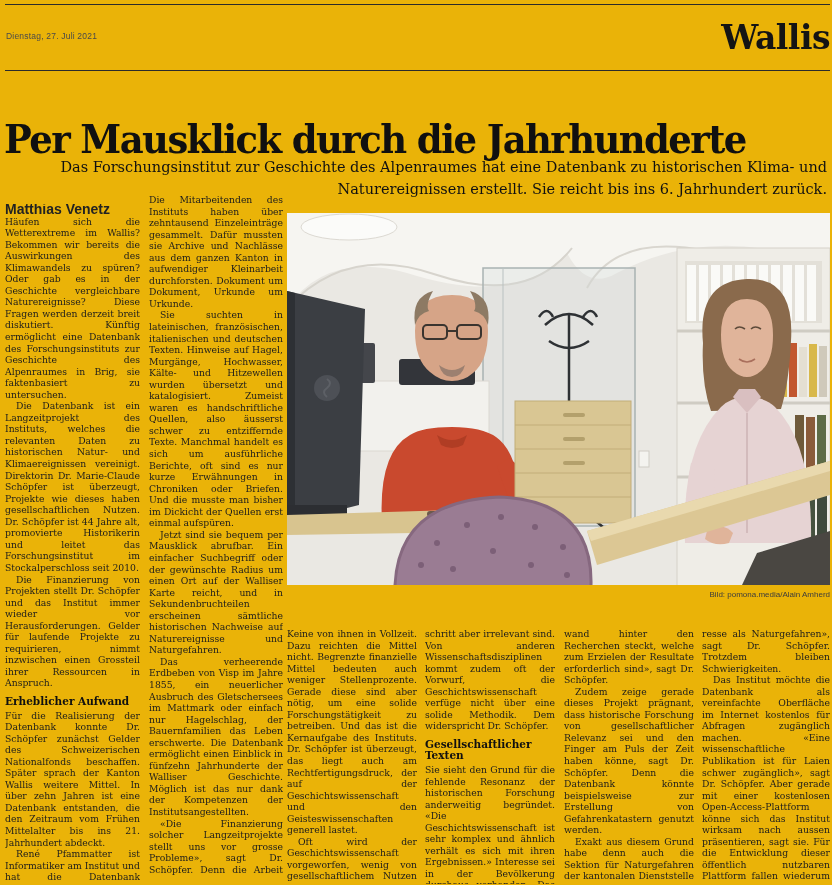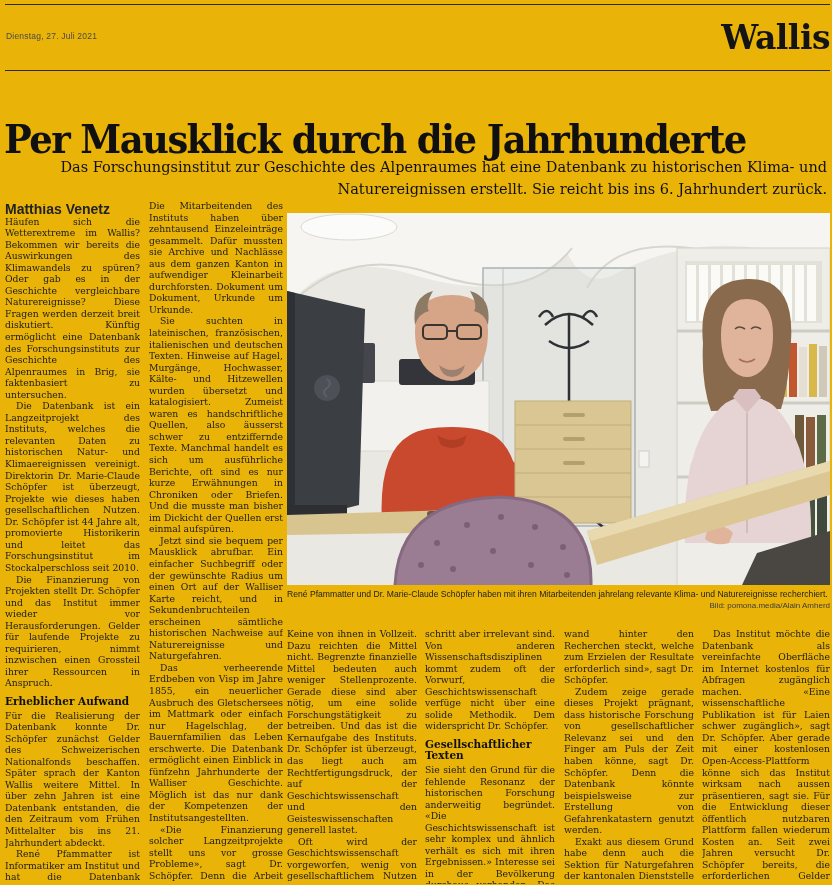--- a/index.html
+++ b/index.html
@@ -20,21 +20,21 @@
   .col{position:absolute;font-size:9.25px;line-height:11.55px;text-align:justify;
         overflow:hidden;hyphens:auto;-webkit-hyphens:auto;overflow-wrap:break-word;}
   .col::after{content:"";position:absolute;top:0;bottom:0;right:-7px;width:1px;background:#e7e5e0;}
   .col-last::after{display:none;}
   .col p{margin:0;}
   .col p.ind{text-indent:11px;}
   .col h3{margin:7px 0 2px 0;font-size:10.5px;font-family:"DejaVu Serif",serif;color:#101010;}
   .byline{font-family:"Liberation Sans",sans-serif;font-weight:bold;font-size:14px;color:#222;
         margin:0 0 13px 0;text-align:left;}
   .col1{left:5px;top:204px;width:135px;height:678px;}
-  .col2{left:149px;top:200px;width:134px;height:681px;}
+  .col2{left:149px;top:194px;width:134px;height:681px;}
   .col3{left:287px;top:628px;width:130px;height:256px;}
   .col4{left:425px;top:628px;width:130px;height:256px;}
   .col5{left:564px;top:628px;width:130px;height:256px;}
   .col6{left:702px;top:628px;width:128px;height:256px;}
   .photo{position:absolute;left:287px;top:213px;width:543px;height:372px;overflow:hidden;
         background:#e9e7e2;}
   .caption-wrap{position:absolute;left:287px;top:589px;width:543px;
         font-family:"Liberation Sans",sans-serif;}
   .caption{font-size:8.6px;color:#1e1e1e;line-height:11px;}
   .credit{font-size:8px;color:#3c3c3c;text-align:right;line-height:11px;}
@@ -78,20 +78,21 @@
       <p>schritt aber irrelevant sind. Von anderen Wissenschaftsdisziplinen kommt zudem oft der Vorwurf, die Geschichtswissenschaft verfüge nicht über eine solide Methodik. Dem widerspricht Dr. Schöpfer.</p>
       <h3>Gesellschaftlicher Texten</h3>
       <p>Sie sieht den Grund für die fehlende Resonanz der historischen Forschung anderweitig begründet. «Die Geschichtswissenschaft ist sehr komplex und ähnlich verhält es sich mit ihren Ergebnissen.» Interesse sei in der Bevölkerung durchaus vorhanden. Das Institut beispielsweise erhalte zahlreiche Anfragen zu historischen Themen. «Vielleicht fehlt es heute aber am Bewusstsein, wie viel Auf-</p>
     </div>
   <div class="col col5">
       <p>wand hinter den Recherchen steckt, welche zum Erzielen der Resultate erforderlich sind», sagt Dr. Schöpfer.</p>
       <p class="ind">Zudem zeige gerade dieses Projekt prägnant, dass historische Forschung von gesellschaftlicher Relevanz sei und den Finger am Puls der Zeit haben könne, sagt Dr. Schöpfer. Denn die Datenbank könnte beispielsweise zur Erstellung von Gefahrenkatastern genutzt werden.</p>
       <p class="ind">Exakt aus diesem Grund habe denn auch die Sektion für Naturgefahren der kantonalen Dienststelle für Wald, Flussbau und Landschaft das Projekt während Jahren unterstützt. «Und was wäre für unsere Gesellschaft von aktuellerem Inte-</p>
     </div>
   <div class="col col6 col-last">
+      <p>resse als Naturgefahren», sagt Dr. Schöpfer. Trotzdem bleiben Schwierigkeiten.</p>
       <p class="ind">Das Institut möchte die Datenbank als vereinfachte Oberfläche im Internet kostenlos für Abfragen zugänglich machen. «Eine wissenschaftliche Publikation ist für Laien schwer zugänglich», sagt Dr. Schöpfer. Aber gerade mit einer kostenlosen Open-Access-Plattform könne sich das Institut wirksam nach aussen präsentieren, sagt sie. Für die Entwicklung dieser öffentlich nutzbaren Plattform fallen wiederum Kosten an. Seit zwei Jahren versucht Dr. Schöpfer bereits, die erforderlichen Gelder einzuwerben. «Doch leider haben wir das Geld noch nicht zusammen.»</p>
     </div>
 
   <div class="photo">
     <svg width="543" height="372" viewBox="0 0 543 372" xmlns="http://www.w3.org/2000/svg">
 
       <rect x="0" y="0" width="543" height="372" fill="#eae8e3"></rect>
       <path d="M0,0 L543,0 L543,55 Q430,8 330,60 Q300,78 280,40 Q230,95 120,60 Q40,38 0,95 Z" fill="#f6f5f1"></path>
       <path d="M0,95 Q60,30 150,62 Q240,92 285,35" fill="none" stroke="#d7d4cd" stroke-width="2"></path>
       <path d="M300,75 Q330,20 420,38 Q490,52 543,60" fill="none" stroke="#d9d6cf" stroke-width="2"></path>
@@ -223,17 +224,16 @@
           <circle cx="206" cy="338" r="3"></circle>
             <circle cx="244" cy="352" r="3"></circle>
             <circle cx="134" cy="352" r="3"></circle>
           <circle cx="280" cy="362" r="3"></circle>
         </g>
       </g>
     </svg>
   </div>
 
   <div class="caption-wrap">
-    <div class="caption">René Pfammatter und Dr. Marie-Claude Schöpfer haben mit ihren Mitarbeitenden jahrelang relevante Klima- und Naturereignisse recherchiert.</div>
     <div class="credit">Bild: pomona.media/Alain Amherd</div>
   </div>
 
 </div>
 
 </body></html>

